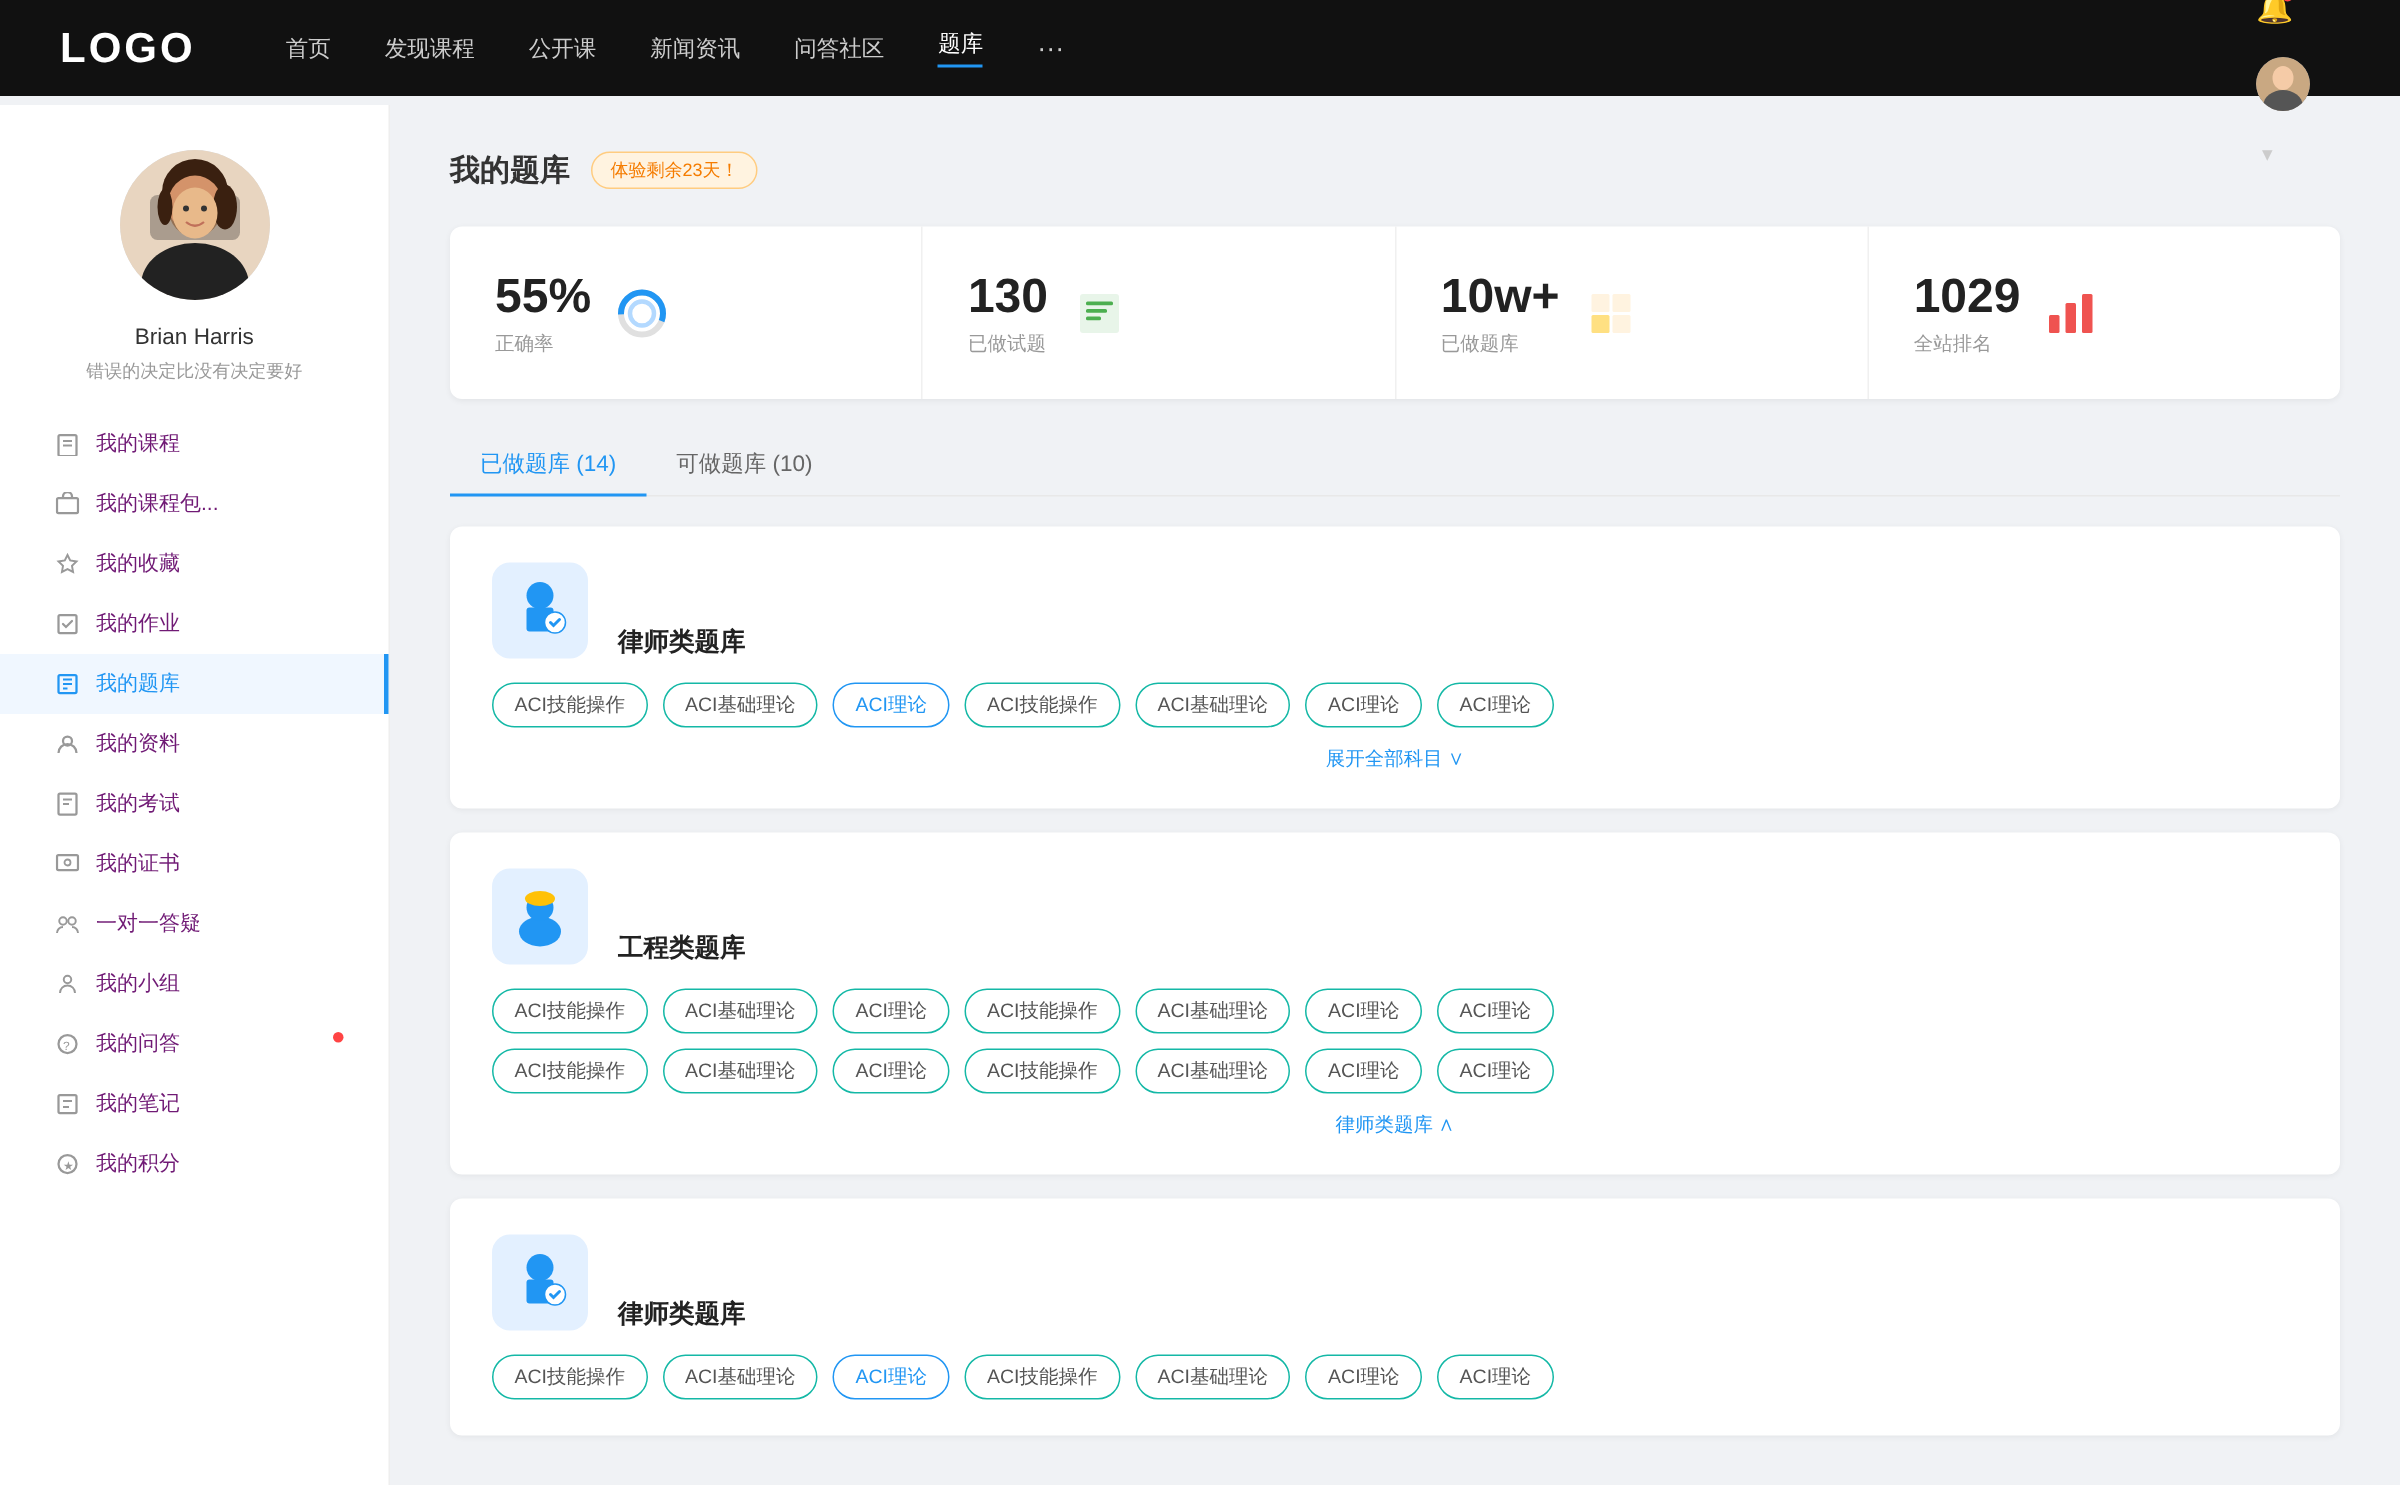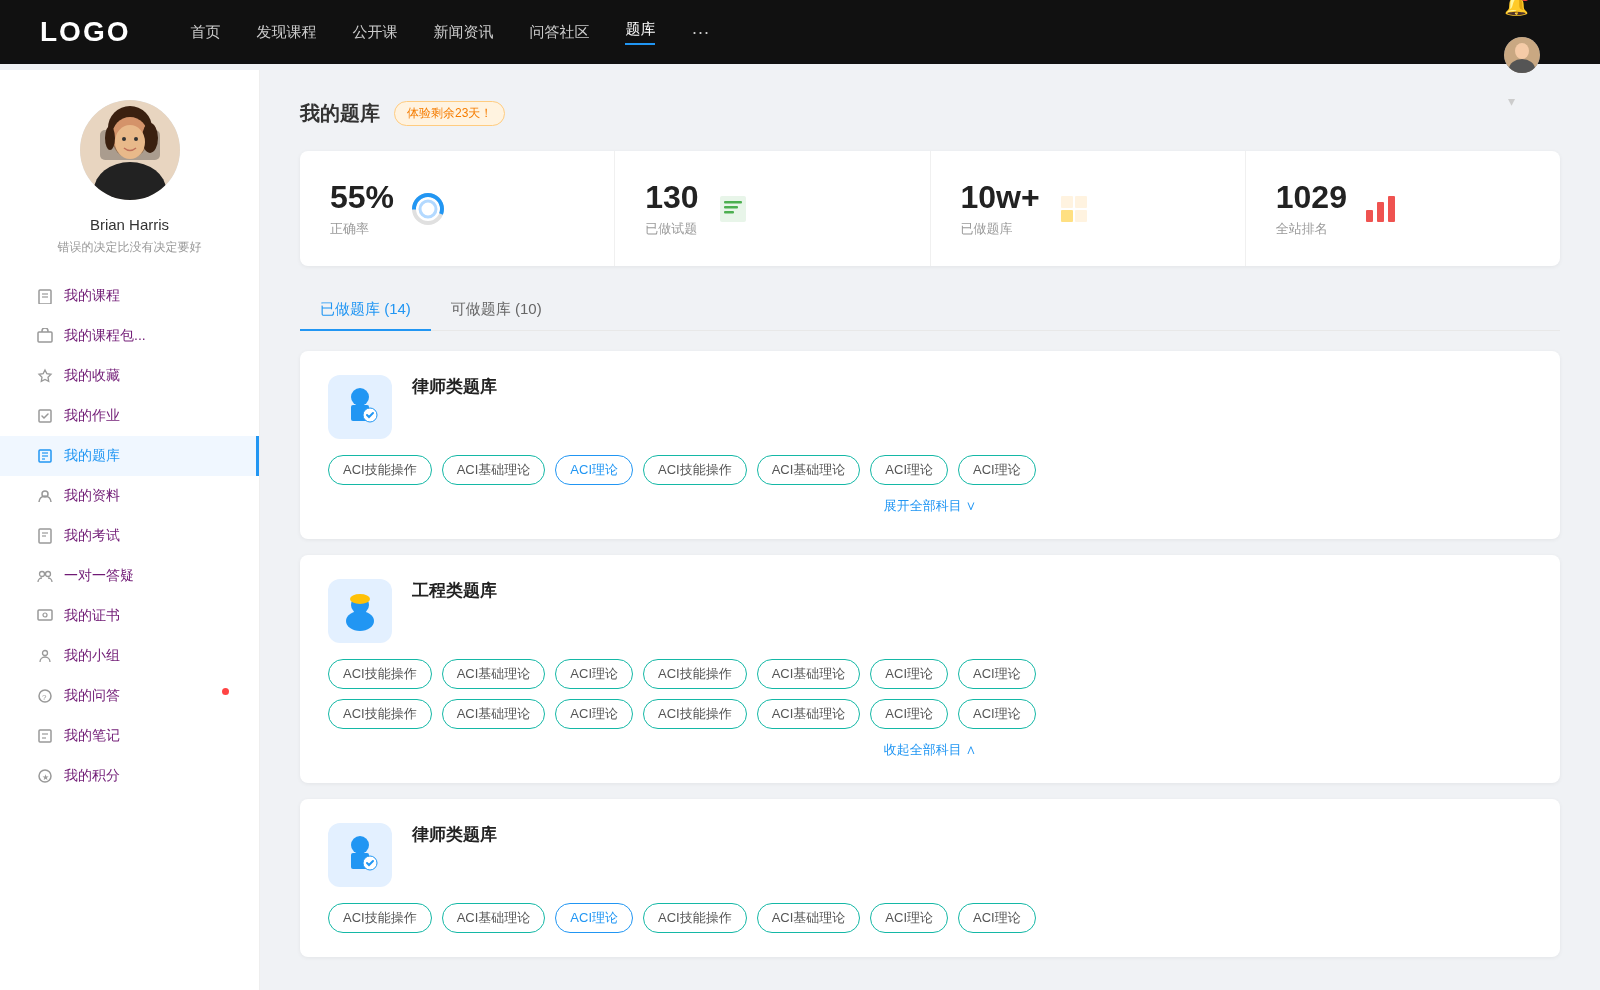--- a/index.html
+++ b/index.html
@@ -76,21 +76,21 @@
       padding: 10px 20px; font-size: 15px; cursor: pointer; color: #666;
       border-bottom: 2px solid transparent; margin-bottom: -1px;
     }
     .qtab.active { color: #2196f3; border-bottom-color: #2196f3; font-weight: 500; }
 
     
     .bank-card {
       background: #fff; border-radius: 8px; margin-bottom: 16px;
       box-shadow: 0 1px 4px rgba(0,0,0,0.06); padding: 24px 28px;
     }
-    .bank-header { display: flex; align-items: flex-start; margin-bottom: 16px; }
+    .bank-header { display: flex; align-items: flex-end; margin-bottom: 16px; }
     .bank-icon {
       width: 64px; height: 64px; border-radius: 12px; background: #e3f0ff;
       display: flex; align-items: center; justify-content: center;
       margin-right: 20px; flex-shrink: 0;
     }
     .bank-title { font-size: 17px; font-weight: 600; color: #222; }
     .bank-tags { display: flex; flex-wrap: wrap; gap: 10px; align-items: center; }
     .bank-tag {
       padding: 5px 14px; border-radius: 20px; border: 1px solid #14b8a6;
       font-size: 13px; color: #555; cursor: pointer; background: #fff;
@@ -217,35 +217,35 @@
               <rect x="2" y="1" width="12" height="14" rx="1" stroke="#999" stroke-width="1.5"></rect>
               <line x1="5" y1="5" x2="11" y2="5" stroke="#999" stroke-width="1.2"></line>
               <line x1="5" y1="8" x2="9" y2="8" stroke="#999" stroke-width="1.2"></line>
             </svg>
         </span>
         <span>我的考试</span>
       </div>
       <div class="sidebar-item">
         <span class="sidebar-item-icon">
           <svg width="16" height="16" viewBox="0 0 16 16" fill="none">
+              <rect x="1" y="2" width="14" height="10" rx="1" stroke="#999" stroke-width="1.5"></rect>
+              <circle cx="8" cy="7" r="2" stroke="#999" stroke-width="1.2"></circle>
+            </svg>
+        </span>
+        <span>我的证书</span>
+      </div>
+      <div class="sidebar-item">
+        <span class="sidebar-item-icon">
+          <svg width="16" height="16" viewBox="0 0 16 16" fill="none">
               <circle cx="5" cy="6" r="2.5" stroke="#999" stroke-width="1.3"></circle>
               <circle cx="11" cy="6" r="2.5" stroke="#999" stroke-width="1.3"></circle>
               <path d="M1 14c0-2.2 1.8-4 4-4M11 10c2.2 0 4 1.8 4 4" stroke="#999" stroke-width="1.3"></path>
             </svg>
         </span>
         <span>一对一答疑</span>
-      </div>
-      <div class="sidebar-item">
-        <span class="sidebar-item-icon">
-          <svg width="16" height="16" viewBox="0 0 16 16" fill="none">
-              <rect x="1" y="2" width="14" height="10" rx="1" stroke="#999" stroke-width="1.5"></rect>
-              <circle cx="8" cy="7" r="2" stroke="#999" stroke-width="1.2"></circle>
-            </svg>
-        </span>
-        <span>我的证书</span>
       </div>
       <div class="sidebar-item">
         <span class="sidebar-item-icon">
           <svg width="16" height="16" viewBox="0 0 16 16" fill="none">
               <circle cx="8" cy="5" r="2.5" stroke="#999" stroke-width="1.3"></circle>
               <path d="M3 14c0-2.8 2.2-5 5-5s5 2.2 5 5" stroke="#999" stroke-width="1.3"></path>
             </svg>
         </span>
         <span>我的小组</span>
       </div>
@@ -405,21 +405,21 @@
 
       <div class="bank-tags">
         <span class="bank-tag">ACI技能操作</span>
         <span class="bank-tag">ACI基础理论</span>
         <span class="bank-tag">ACI理论</span>
         <span class="bank-tag">ACI技能操作</span>
         <span class="bank-tag">ACI基础理论</span>
         <span class="bank-tag">ACI理论</span>
         <span class="bank-tag">ACI理论</span>
       </div>
-      <div class="bank-footer">收起全部科目 ∧</div>
+      <div class="bank-footer">律师类题库 ∧</div>
     </div>
 
     <div class="bank-card">
       <div class="bank-header">
         <div class="bank-icon">
           <svg width="48" height="48" viewBox="0 0 48 48">
             <circle cx="24" cy="14" r="9" fill="#2196f3"></circle>
             <rect x="15" y="22" width="18" height="16" rx="2" fill="#2196f3"></rect>
             <circle cx="34" cy="32" r="7" fill="#fff" stroke="#2196f3" stroke-width="1"></circle>
             <path d="M31 32l2 2 4-4" stroke="#2196f3" stroke-width="2" fill="none" stroke-linecap="round"></path>

